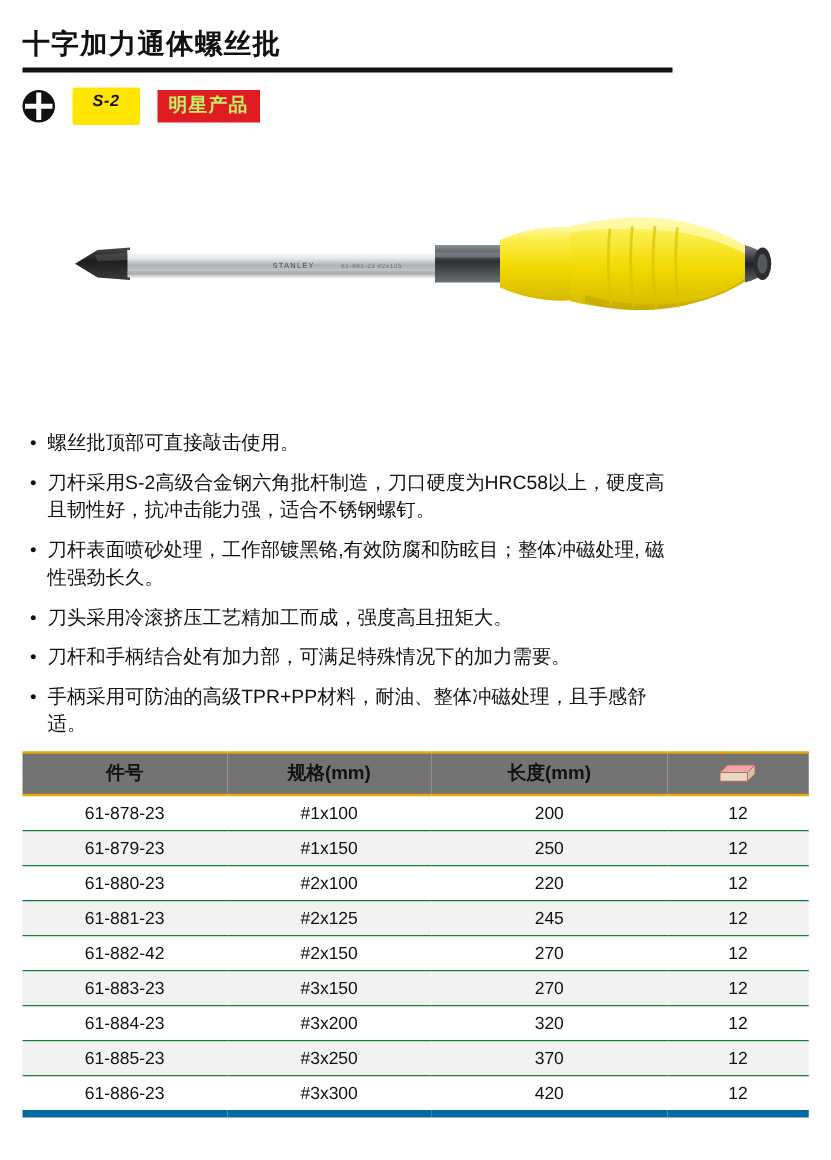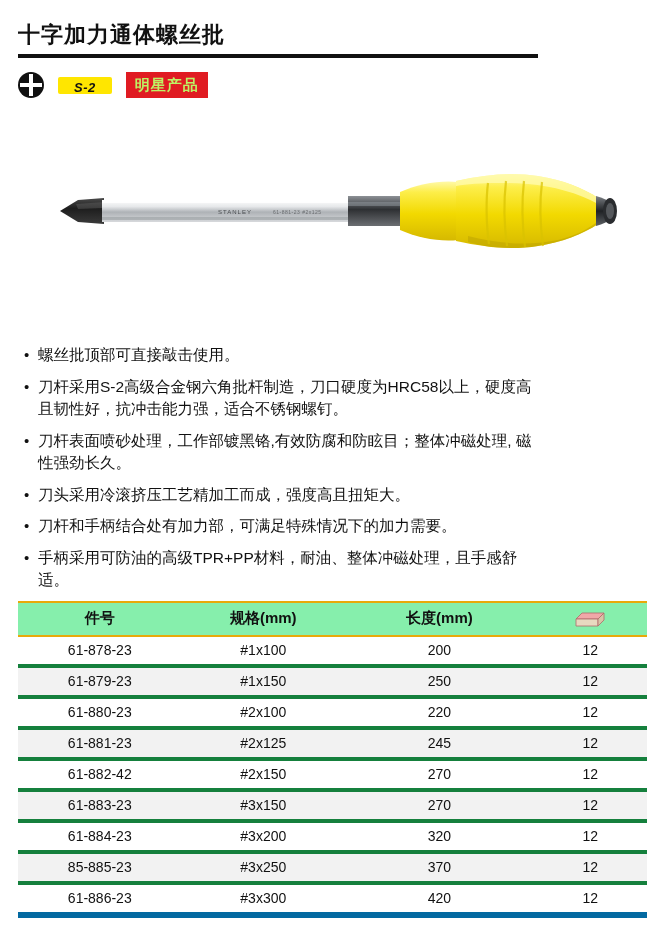--- a/index.html
+++ b/index.html
@@ -64,21 +64,21 @@
   }
   .phillips-icon .cross-h {
     top: 11px; left: 2px; height: 4px; width: 22px;
   }
   .s2-badge {
     background: #ffe600;
     color: #111;
     font-weight: bold;
     font-size: 13px;
     font-style: italic;
-    padding: 4px 16px 0 16px;
+    padding: 4px 16px 13px 16px;
     border-radius: 2px;
     line-height: 1;
     letter-spacing: 0.5px;
   }
   .star-badge {
     background: #e01b22;
     color: #bef264;
     font-weight: bold;
     font-size: 15px;
     padding: 4px 9px;
@@ -125,33 +125,33 @@
   }
 
   
   table.spec {
     width: 629px;
     margin-top: 8px;
     border-collapse: collapse;
     font-size: 14px;
   }
   table.spec thead th {
-    background: #86efac;
+    background: #737373;
     font-weight: bold;
     font-size: 15px;
     padding: 6px 0 7px 0;
     text-align: center;
     border-top: 2px solid #e8a90a;
     border-bottom: 2px solid #e8a90a;
     color: #111;
   }
   table.spec tbody td {
     text-align: center;
     padding: 5px 0 6px 0;
-    border-bottom: 4px solid #15803d;
+    border-bottom: 1px solid #15803d;
     color: #111;
     font-size: 14px;
   }
   table.spec tbody tr:nth-child(even) td {
     background: #f2f2f2;
   }
   table.spec tbody tr:last-child td {
     border-bottom: 6px solid #0369a1;
   }
   .col-a { width: 26%; }
@@ -327,21 +327,21 @@
         <td>270</td>
         <td>12</td>
       </tr>
       <tr>
         <td>61-884-23</td>
         <td>#3x200</td>
         <td>320</td>
         <td>12</td>
       </tr>
       <tr>
-        <td>85-885-23</td>
+        <td>61-885-23</td>
         <td>#3x250</td>
         <td>370</td>
         <td>12</td>
       </tr>
       <tr>
         <td>61-886-23</td>
         <td>#3x300</td>
         <td>420</td>
         <td>12</td>
       </tr>

